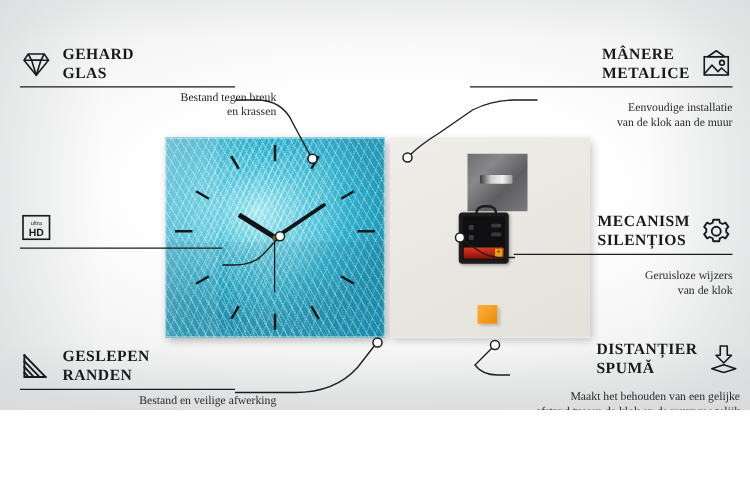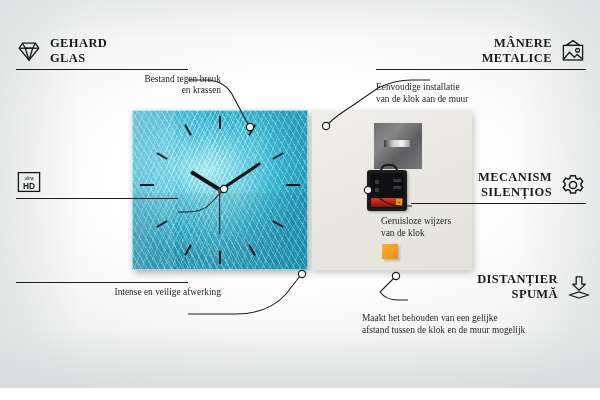--- a/index.html
+++ b/index.html
@@ -2,21 +2,21 @@
 <html><head>
 <meta charset="utf-8">
 <style>
   html,body{margin:0;padding:0;}
   body{
     width:600px;height:400px;overflow:hidden;
     font-family:"Liberation Serif", serif;
     background:#ffffff;
   }
   #stage{
-    position:relative;width:600px;height:388px;overflow:hidden;
+    position:relative;width:600px;height:328px;overflow:hidden;
     background:
       radial-gradient(ellipse 78% 62% at 50% 46%, #ffffff 0%, #fefefe 42%, #f6f6f6 68%, #eceded 88%, #e6e7e8 100%);
   }
   
   #stage:before{
     content:"";position:absolute;inset:0;pointer-events:none;
     background:
       linear-gradient(to right, rgba(216,218,219,.55) 0%, rgba(216,218,219,0) 14%),
       linear-gradient(to left, rgba(216,218,219,.55) 0%, rgba(216,218,219,0) 14%),
       linear-gradient(to bottom, rgba(220,222,223,.35) 0%, rgba(220,222,223,0) 10%),
@@ -112,22 +112,22 @@
     letter-spacing:.4px;text-transform:uppercase;white-space:pre-line;
   }
   .co-rule{height:0;border-top:1.1px solid #1b1d20;margin-top:4px;}
   .co-desc{
     font-size:9.4px;line-height:11.6px;color:#26292c;margin-top:3.5px;white-space:pre-line;
   }
   .left .co-head{justify-content:flex-start;}
   .left .co-title{text-align:left;}
   .left .co-desc{text-align:right;}
   .right .co-head{justify-content:flex-end;}
-  .right .co-title{text-align:right;}
-  .right .co-desc{text-align:left;margin-top:12px;}
+  .right .co-title{}
+  .right .co-desc{text-align:right;margin-top:12px;}
   .ico{width:26px;height:24px;flex:0 0 auto;display:block;}
 
   
   #co-gehard{left:16px;top:36px;width:205px;}
   #co-print {left:16px;top:170px;width:205px;}
   #co-randen{left:16px;top:278px;width:205px;}
   #co-manere{right:14px;top:36px;width:210px;}
   #co-mecanism{right:14px;top:170px;width:205px;}
   #co-distantier{right:8px;top:272px;width:230px;}
 
@@ -237,22 +237,33 @@
       <svg class="ico" viewBox="0 0 26 24">
         <rect x="2.4" y="2.6" width="21.2" height="18.8" fill="none" stroke="#17191c" stroke-width="1.3"></rect>
         <text x="13" y="10.4" font-family="Liberation Sans, sans-serif" font-size="4.6" text-anchor="middle" fill="#17191c">ultra</text>
         <text x="13" y="18.6" font-family="Liberation Sans, sans-serif" font-size="8.4" font-weight="bold" text-anchor="middle" fill="#17191c">HD</text>
       </svg>
     </div>
     <div class="co-rule"></div>
   </div>
 
   <div class="callout left" id="co-randen">
-    <div class="co-rule"></div>
-    <div class="co-desc">Intense en veilige afwerking</div>
+    <div class="co-head">
+      <svg class="ico" viewBox="0 0 26 24" stroke="#17191c" stroke-width="1.5" fill="none" stroke-linecap="square">
+        <path d="M3.5 3.2 V20.6 H20.4"></path>
+        <path d="M3.5 3.2 L20.4 20.6"></path>
+        <path d="M3.5 8.0 L15.6 20.6"></path>
+        <path d="M3.5 12.6 L11.0 20.6"></path>
+        <path d="M3.5 17.0 L6.8 20.6"></path>
+      </svg>
+      <div class="co-title">GESLEPEN
+RANDEN</div>
+    </div>
+    <div class="co-rule"></div>
+    <div class="co-desc">Bestand en veilige afwerking</div>
   </div>
 
   <div class="callout right" id="co-manere">
     <div class="co-head">
       <div class="co-title">MÂNERE
 METALICE</div>
       <svg class="ico" viewBox="0 0 26 24" fill="none" stroke="#17191c" stroke-width="1.3">
         <path d="M13 1.6 L6.2 6.4 H19.8 Z" stroke-linejoin="round"></path>
         <rect x="3.4" y="6.4" width="19.2" height="14.6"></rect>
         <circle cx="17.6" cy="11.2" r="1.9"></circle>

